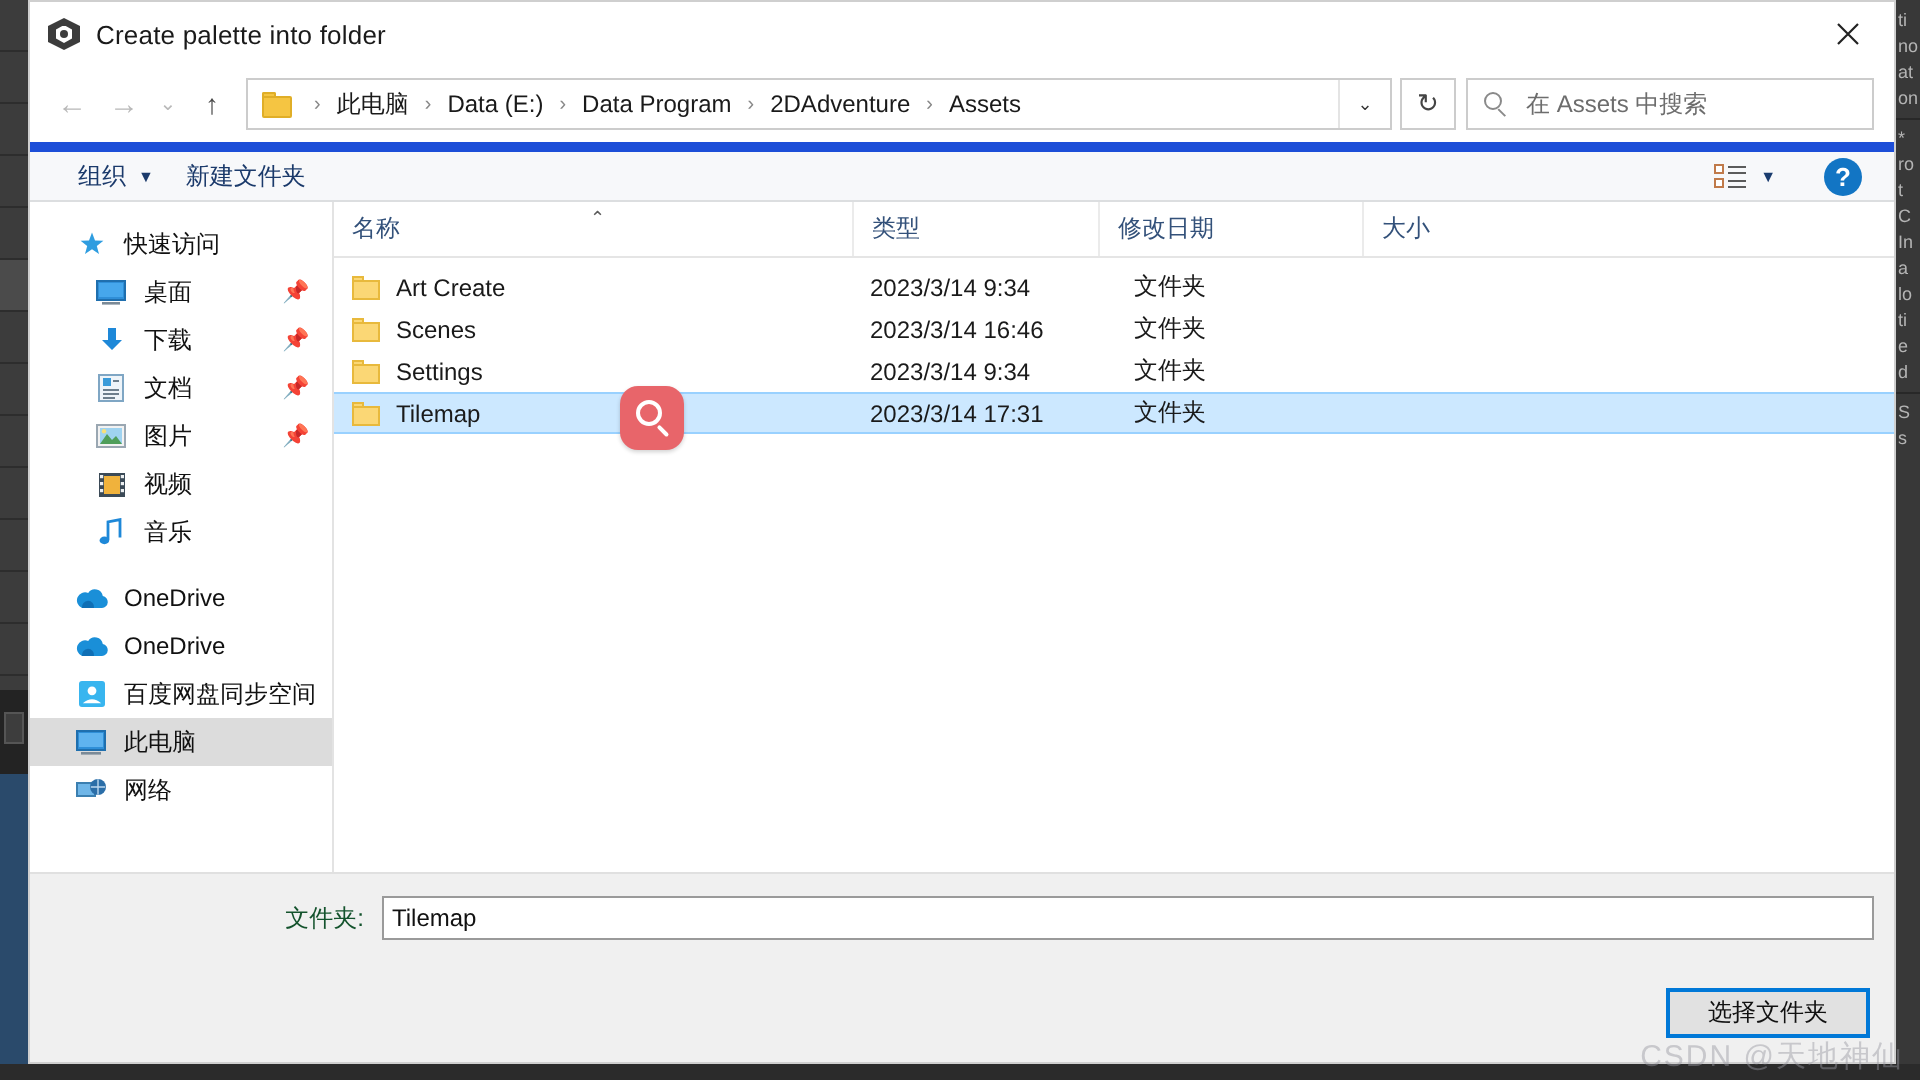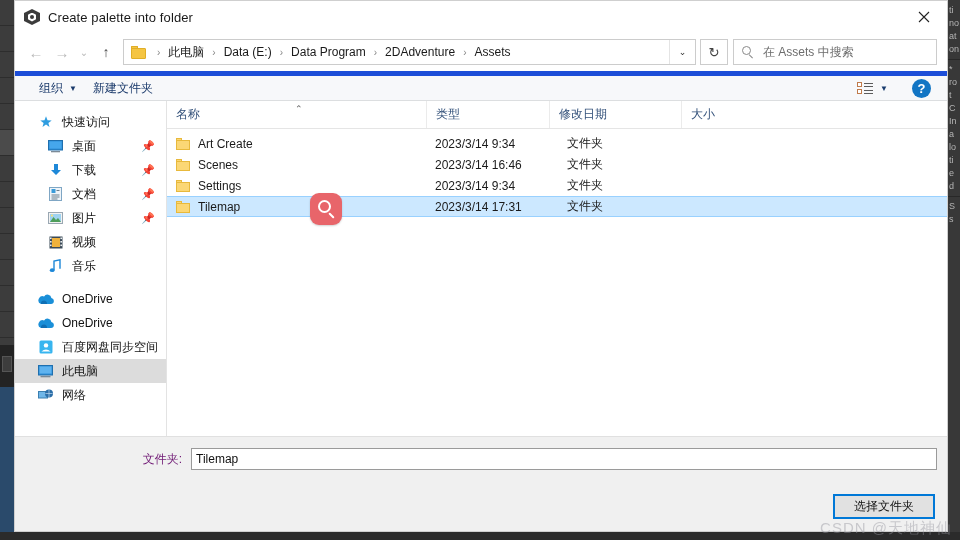--- a/index.html
+++ b/index.html
@@ -266,21 +266,21 @@
     border-radius: 1px;
   }
 
   
   .footer { flex: 0 0 auto; background: #f0f0f0; border-top: 1px solid #e0e0e0; }
   .namerow {
     height: 44px; display: flex; align-items: center; padding: 0 10px 0 0;
   }
   .namelabel {
     width: 176px; flex: 0 0 176px; text-align: right; padding-right: 9px;
-    font-size: 12px; color: #701a75;
+    font-size: 12px; color: #14532d;
   }
   .nameinput {
     flex: 1 1 auto; height: 22px; background: #fff; border: 1px solid #9a9a9a;
     display: flex; align-items: center; padding-left: 4px;
     font-size: 12px; color: #111;
   }
   .btnrow {
     height: 50px; display: flex; align-items: center; justify-content: flex-end;
     padding-right: 12px; gap: 14px; position: relative;
   }

